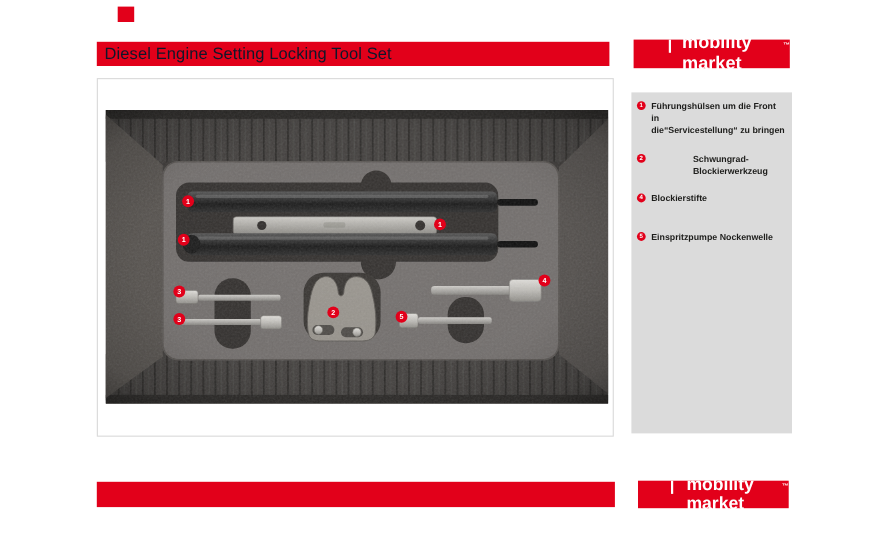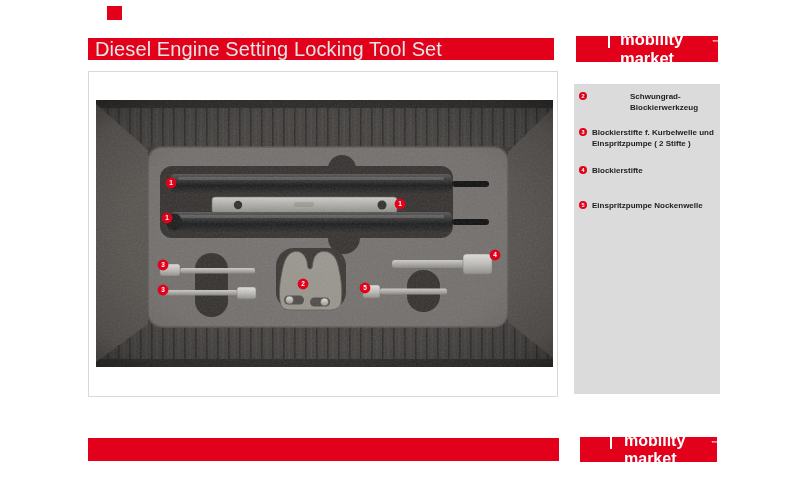--- a/index.html
+++ b/index.html
@@ -1,21 +1,21 @@
 <!DOCTYPE html>
 <html><head>
 <meta charset="utf-8">
 <style>
   html,body{margin:0;padding:0;background:#ffffff;}
   body{width:800px;height:500px;position:relative;font-family:"Liberation Sans",sans-serif;overflow:hidden;}
   .abs{position:absolute;}
   .corner-square{left:107px;top:6px;width:15px;height:14px;background:#e2001a;}
-  .title-bar{left:88px;top:38px;width:466px;height:22px;background:#e2001a;color:#e5e5e5;
+  .title-bar{left:88px;top:38px;width:466px;height:22px;background:#e2001a;color:#0f172a;
              display:flex;align-items:center;padding-left:7px;box-sizing:border-box;
-             font-size:20px;letter-spacing:.1px;}
+             font-size:15px;letter-spacing:.1px;}
   .logo{background:#e2001a;color:#fff;display:flex;align-items:center;justify-content:center;
         font-weight:bold;box-sizing:border-box;padding-left:44px;}
   .logo .notch{position:absolute;top:0;width:2px;background:#fff;}
   .logo .tm{font-size:6px;font-weight:bold;align-self:flex-start;margin-top:3px;margin-left:2px;}
   .logo-top{left:576px;top:36px;width:142px;height:26px;font-size:16.5px;}
   .logo-top .notch{left:32px;height:12px;}
   .logo-bottom{left:580px;top:437px;width:137px;height:25px;font-size:16px;}
   .logo-bottom .notch{left:30px;height:12px;}
   .content-frame{left:88px;top:71px;width:470px;height:326px;background:#fff;border:1px solid #d9d9d9;box-sizing:border-box;}
   .photo{left:96px;top:100px;width:457px;height:267px;}
@@ -168,28 +168,28 @@
       <circle cx="67" cy="190" r="5.4" fill="#e2001a"></circle>
       <text x="67" y="192.4" text-anchor="middle" font-size="6.5" font-weight="bold" fill="#ffffff" font-family="Liberation Sans, sans-serif">3</text>
       <circle cx="399" cy="155" r="5.4" fill="#e2001a"></circle>
       <text x="399" y="157.4" text-anchor="middle" font-size="6.5" font-weight="bold" fill="#ffffff" font-family="Liberation Sans, sans-serif">4</text>
       <circle cx="269" cy="188" r="5.4" fill="#e2001a"></circle>
       <text x="269" y="190.4" text-anchor="middle" font-size="6.5" font-weight="bold" fill="#ffffff" font-family="Liberation Sans, sans-serif">5</text>
     </g>
 </svg>
 
 <div class="abs sidebar">
+  <div class="legend-item mb1">
+    <span class="bullet">1</span>
+    <span class="lbl">Führungshülsen um die Front in
+die“Servicestellung“ zu bringen</span>
+  </div>
   <div class="legend-item mb2">
     <span class="bullet">2</span>
     <span class="lbl">Schwungrad-Blockierwerkzeug</span>
-  </div>
-  <div class="legend-item mb3">
-    <span class="bullet">3</span>
-    <span class="lbl">Blockierstifte f. Kurbelwelle und
-Einspritzpumpe ( 2 Stifte )</span>
   </div>
   <div class="legend-item mb4">
     <span class="bullet">4</span>
     <span class="lbl">Blockierstifte</span>
   </div>
   <div class="legend-item">
     <span class="bullet">5</span>
     <span class="lbl">Einspritzpumpe Nockenwelle</span>
   </div>
 </div>

